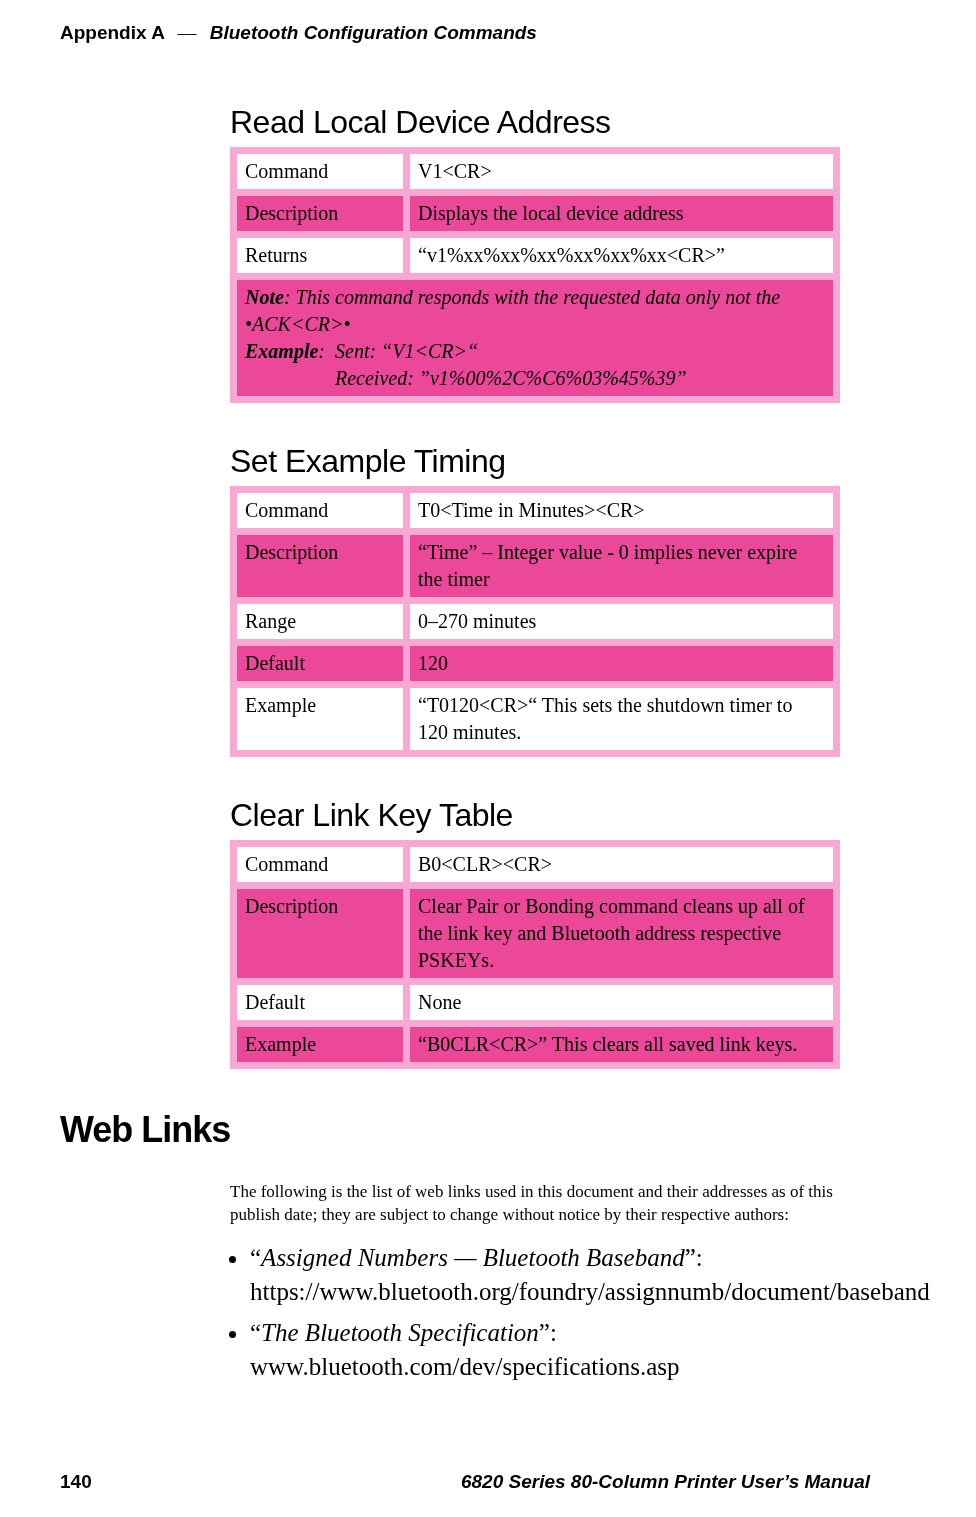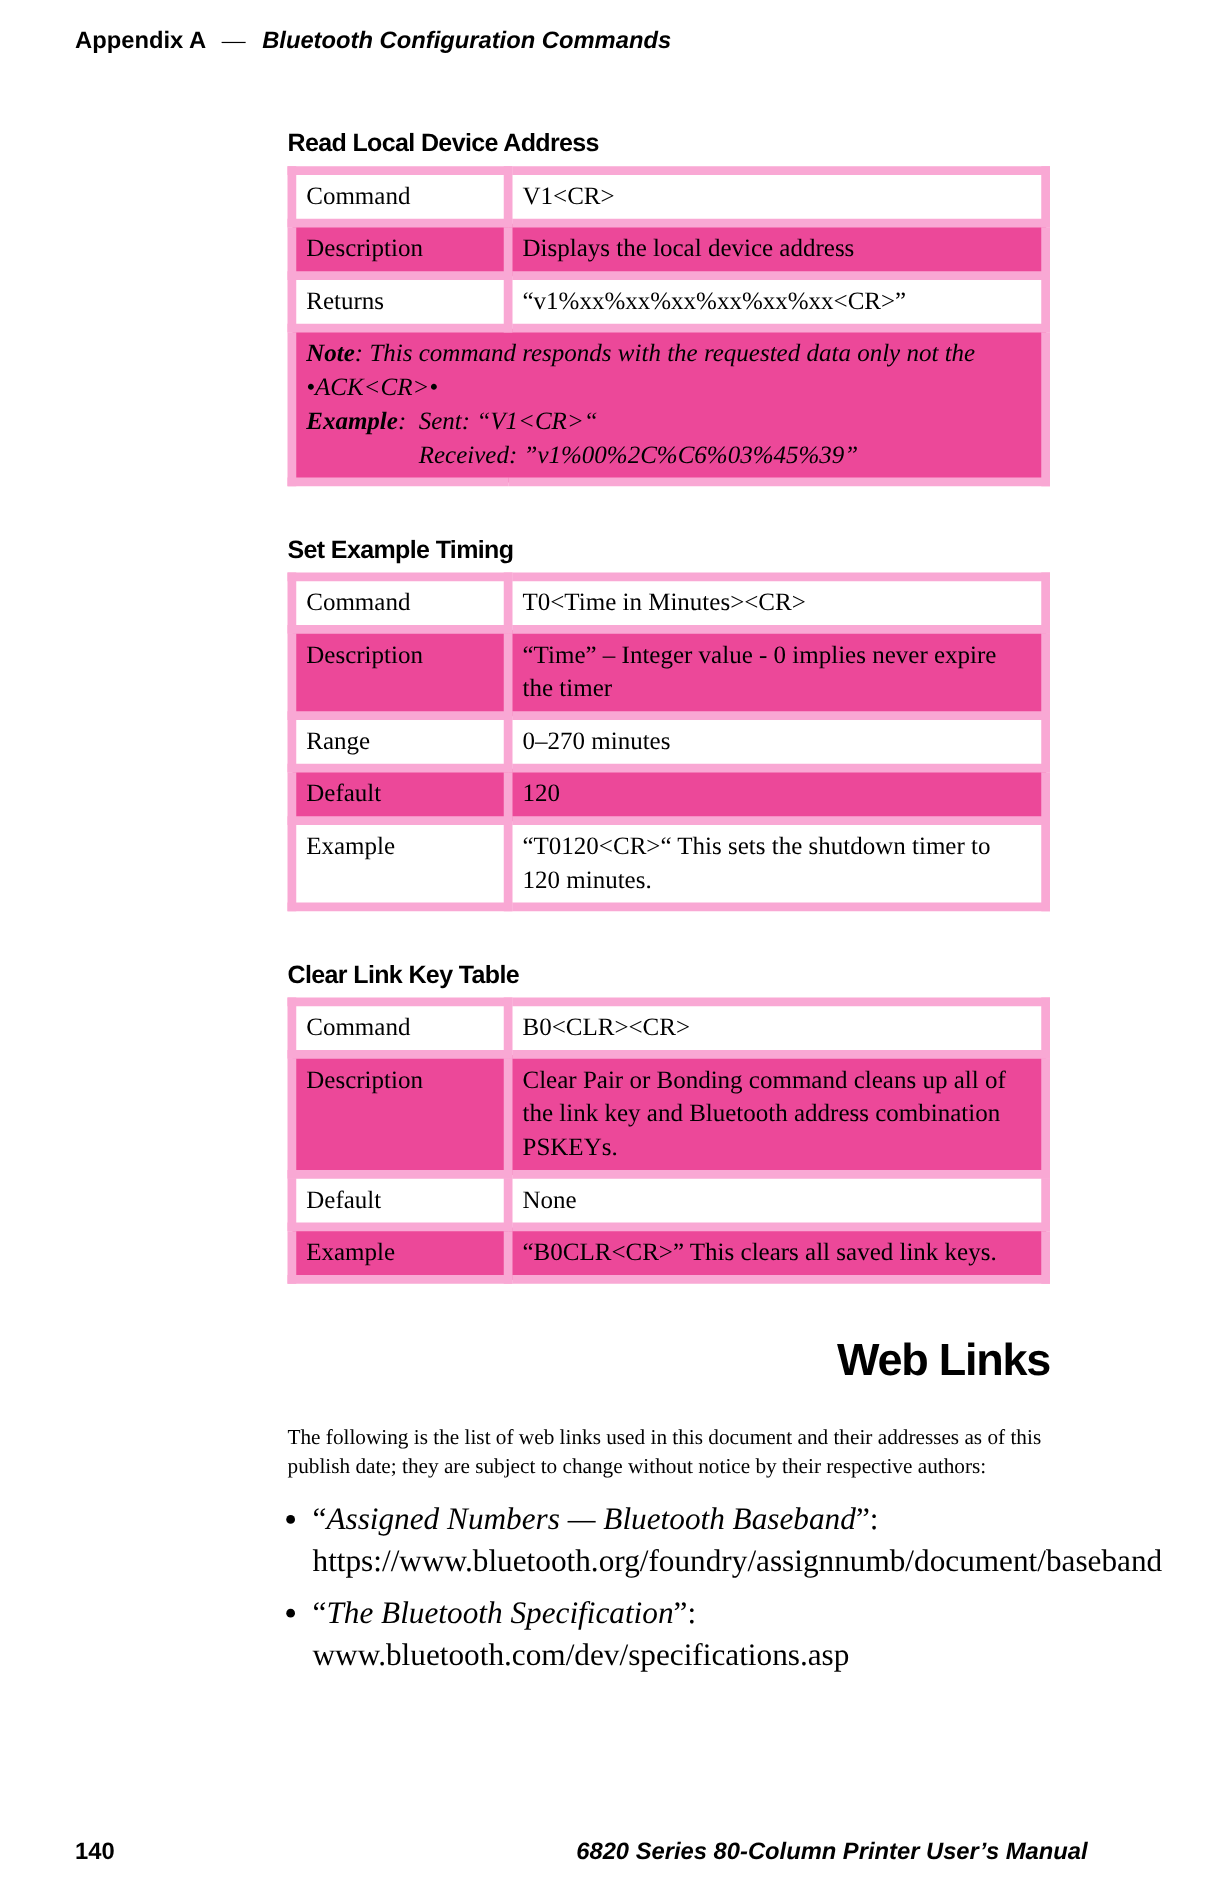--- a/index.html
+++ b/index.html
@@ -27,22 +27,22 @@
     margin-bottom: 60px;
   }
   .running-head .app { font-weight: 700; }
   .running-head .em-dash { font-family: "Times New Roman", serif; font-weight: 400; padding: 0 8px; }
   .running-head .title { font-weight: 700; font-style: italic; }
 
   .content { margin-left: 170px; }
 
   h3.cmd-title {
     font-family: "Helvetica Neue", Arial, sans-serif;
-    font-weight: 700;
-    font-size: 20px;
+    font-weight: 400;
+    font-size: 32px;
     margin: 0 0 6px 0;
     letter-spacing: -0.5px;
   }
 
   table.cmd {
     width: 100%;
     border-collapse: collapse;
     font-size: 20px;
     margin-bottom: 40px;
   }
@@ -59,21 +59,20 @@
   .note-row em, .note-row .bi { font-style: italic; }
   .note-row .lead { font-weight: bold; font-style: italic; }
   .note-row .indent { display: inline-block; width: 90px; }
 
   h1.section {
     font-family: "Helvetica Neue", Arial, sans-serif;
     font-weight: 800;
     font-size: 36px;
     margin: 28px 0 30px -170px; 
     letter-spacing: -1px;
-    text-align: right;
   }
 
   p.body {
     font-size: 17px;
     line-height: 1.35;
     margin: 0 0 14px 0;
   }
   ul.body {
     font-size: 25px;
     line-height: 1.35;
@@ -161,21 +160,21 @@
 
     <h3 class="cmd-title">Clear Link Key Table</h3>
     <table class="cmd">
       <tbody>
           <tr>
         <td class="label">Command</td>
         <td>B0&lt;CLR&gt;&lt;CR&gt;</td>
       </tr>
       <tr class="shade">
         <td class="label">Description</td>
-        <td>Clear Pair or Bonding command cleans up all of the link key and Bluetooth address combination PSKEYs.</td>
+        <td>Clear Pair or Bonding command cleans up all of the link key and Bluetooth address respective PSKEYs.</td>
       </tr>
       <tr>
         <td class="label">Default</td>
         <td>None</td>
       </tr>
       <tr class="shade">
         <td class="label">Example</td>
         <td>“B0CLR&lt;CR&gt;” This clears all saved link keys.</td>
       </tr>
     </tbody>

